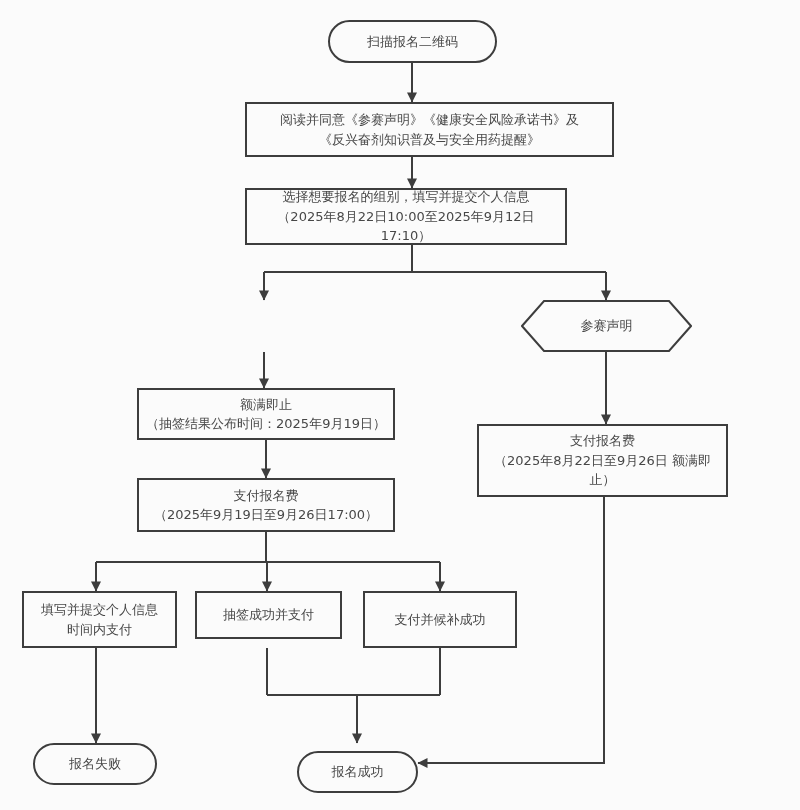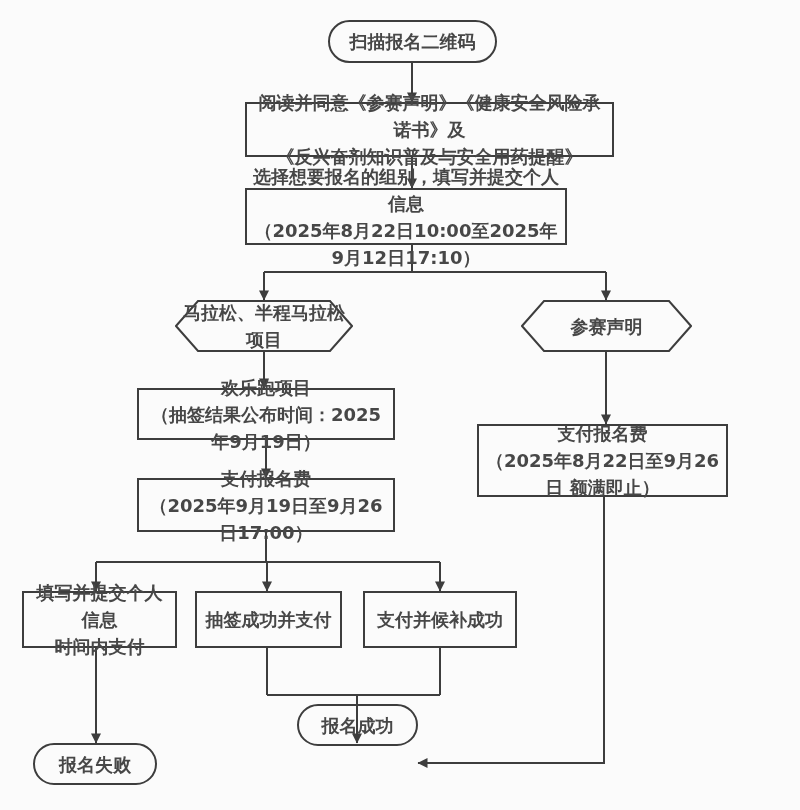--- a/index.html
+++ b/index.html
@@ -12,21 +12,21 @@
     position:relative;width:800px;height:810px;background:var(--bg);
     font-family:"DejaVu Sans","Liberation Sans",sans-serif;
     color:var(--text);overflow:hidden;
   }
   svg.edges{position:absolute;left:0;top:0;pointer-events:none;}
   svg.edges path{stroke:var(--line);stroke-width:2;fill:none;}
   #arr path{fill:var(--line);stroke:none;}
   .node{
     position:absolute;box-sizing:border-box;
     display:flex;align-items:center;justify-content:center;
-    text-align:center;font-size:18px;line-height:1.5;font-weight:bold;
+    text-align:center;font-size:13px;line-height:1.5;
   }
   .node.rect{border:2px solid var(--line);}
   .node.stadium{border:2px solid var(--line);border-radius:22px;}
   .node.hex{border:none;}
   .hex-shape{position:absolute;left:0;top:0;}
   .hex-shape polygon{fill:none;stroke:var(--line);stroke-width:2;}
   .node-label{
     position:relative;z-index:1;white-space:pre-line;padding:0 6px;
   }
 </style>
@@ -66,63 +66,57 @@
   <div class="node rect" style="left:245px;top:102px;width:369px;height:55px">
     <span class="node-label">阅读并同意《参赛声明》《健康安全风险承诺书》及
 《反兴奋剂知识普及与安全用药提醒》</span>
   </div>
 
   <div class="node rect" style="left:245px;top:188px;width:322px;height:57px">
     <span class="node-label">选择想要报名的组别，填写并提交个人信息
 （2025年8月22日10:00至2025年9月12日17:10）</span>
   </div>
 
-  <div class="node hex" style="left:175px;top:300px;width:178px;height:52px">
-    <svg class="hex-shape" width="178" height="52" viewBox="0 0 178 52">
-      <polygon points="23,1 155,1 177,26 155,51 23,51 1,26"></polygon>
-    </svg>
-    <span class="node-label">马拉松、半程马拉松项目</span>
-  </div>
 
   <div class="node hex" style="left:521px;top:300px;width:171px;height:52px">
     <svg class="hex-shape" width="171" height="52" viewBox="0 0 171 52">
       <polygon points="23,1 148,1 170,26 148,51 23,51 1,26"></polygon>
     </svg>
     <span class="node-label">参赛声明</span>
   </div>
 
   <div class="node rect" style="left:137px;top:388px;width:258px;height:52px">
-    <span class="node-label">欢乐跑项目
+    <span class="node-label">额满即止
 （抽签结果公布时间：2025年9月19日）</span>
   </div>
 
   <div class="node rect" style="left:137px;top:478px;width:258px;height:54px">
     <span class="node-label">支付报名费
 （2025年9月19日至9月26日17:00）</span>
   </div>
 
   <div class="node rect" style="left:477px;top:424px;width:251px;height:73px">
     <span class="node-label">支付报名费
 （2025年8月22日至9月26日 额满即止）</span>
   </div>
 
   <div class="node rect" style="left:22px;top:591px;width:155px;height:57px">
     <span class="node-label">填写并提交个人信息
 时间内支付</span>
   </div>
 
-  <div class="node rect" style="left:195px;top:591px;width:147px;height:57px">
+  <div class="node rect" style="left:195px;top:591px;width:147px;height:48px">
     <span class="node-label">抽签成功并支付</span>
   </div>
 
   <div class="node rect" style="left:363px;top:591px;width:154px;height:57px">
     <span class="node-label">支付并候补成功</span>
   </div>
 
   <div class="node stadium" style="left:33px;top:743px;width:124px;height:42px">
     <span class="node-label">报名失败</span>
   </div>
 
-  <div class="node stadium" style="left:297px;top:704px;width:121px;height:42px">
+  <div class="node stadium" style="left:297px;top:751px;width:121px;height:42px">
     <span class="node-label">报名成功</span>
   </div>
 
 </div>
 
 </body></html>

